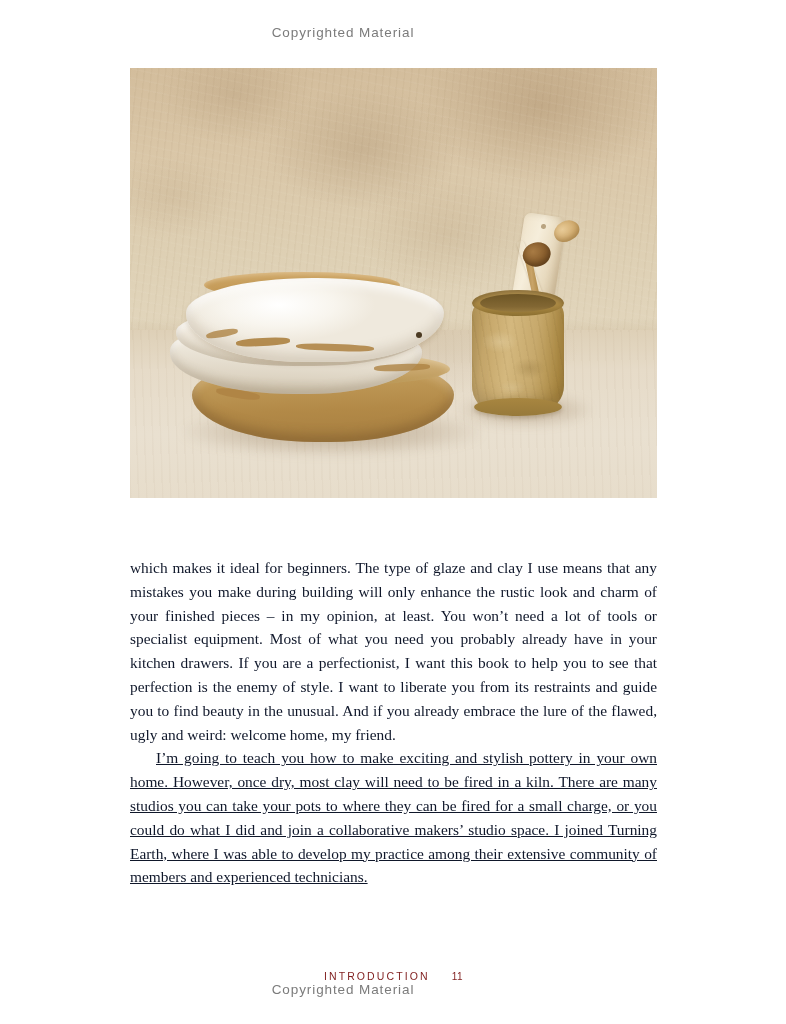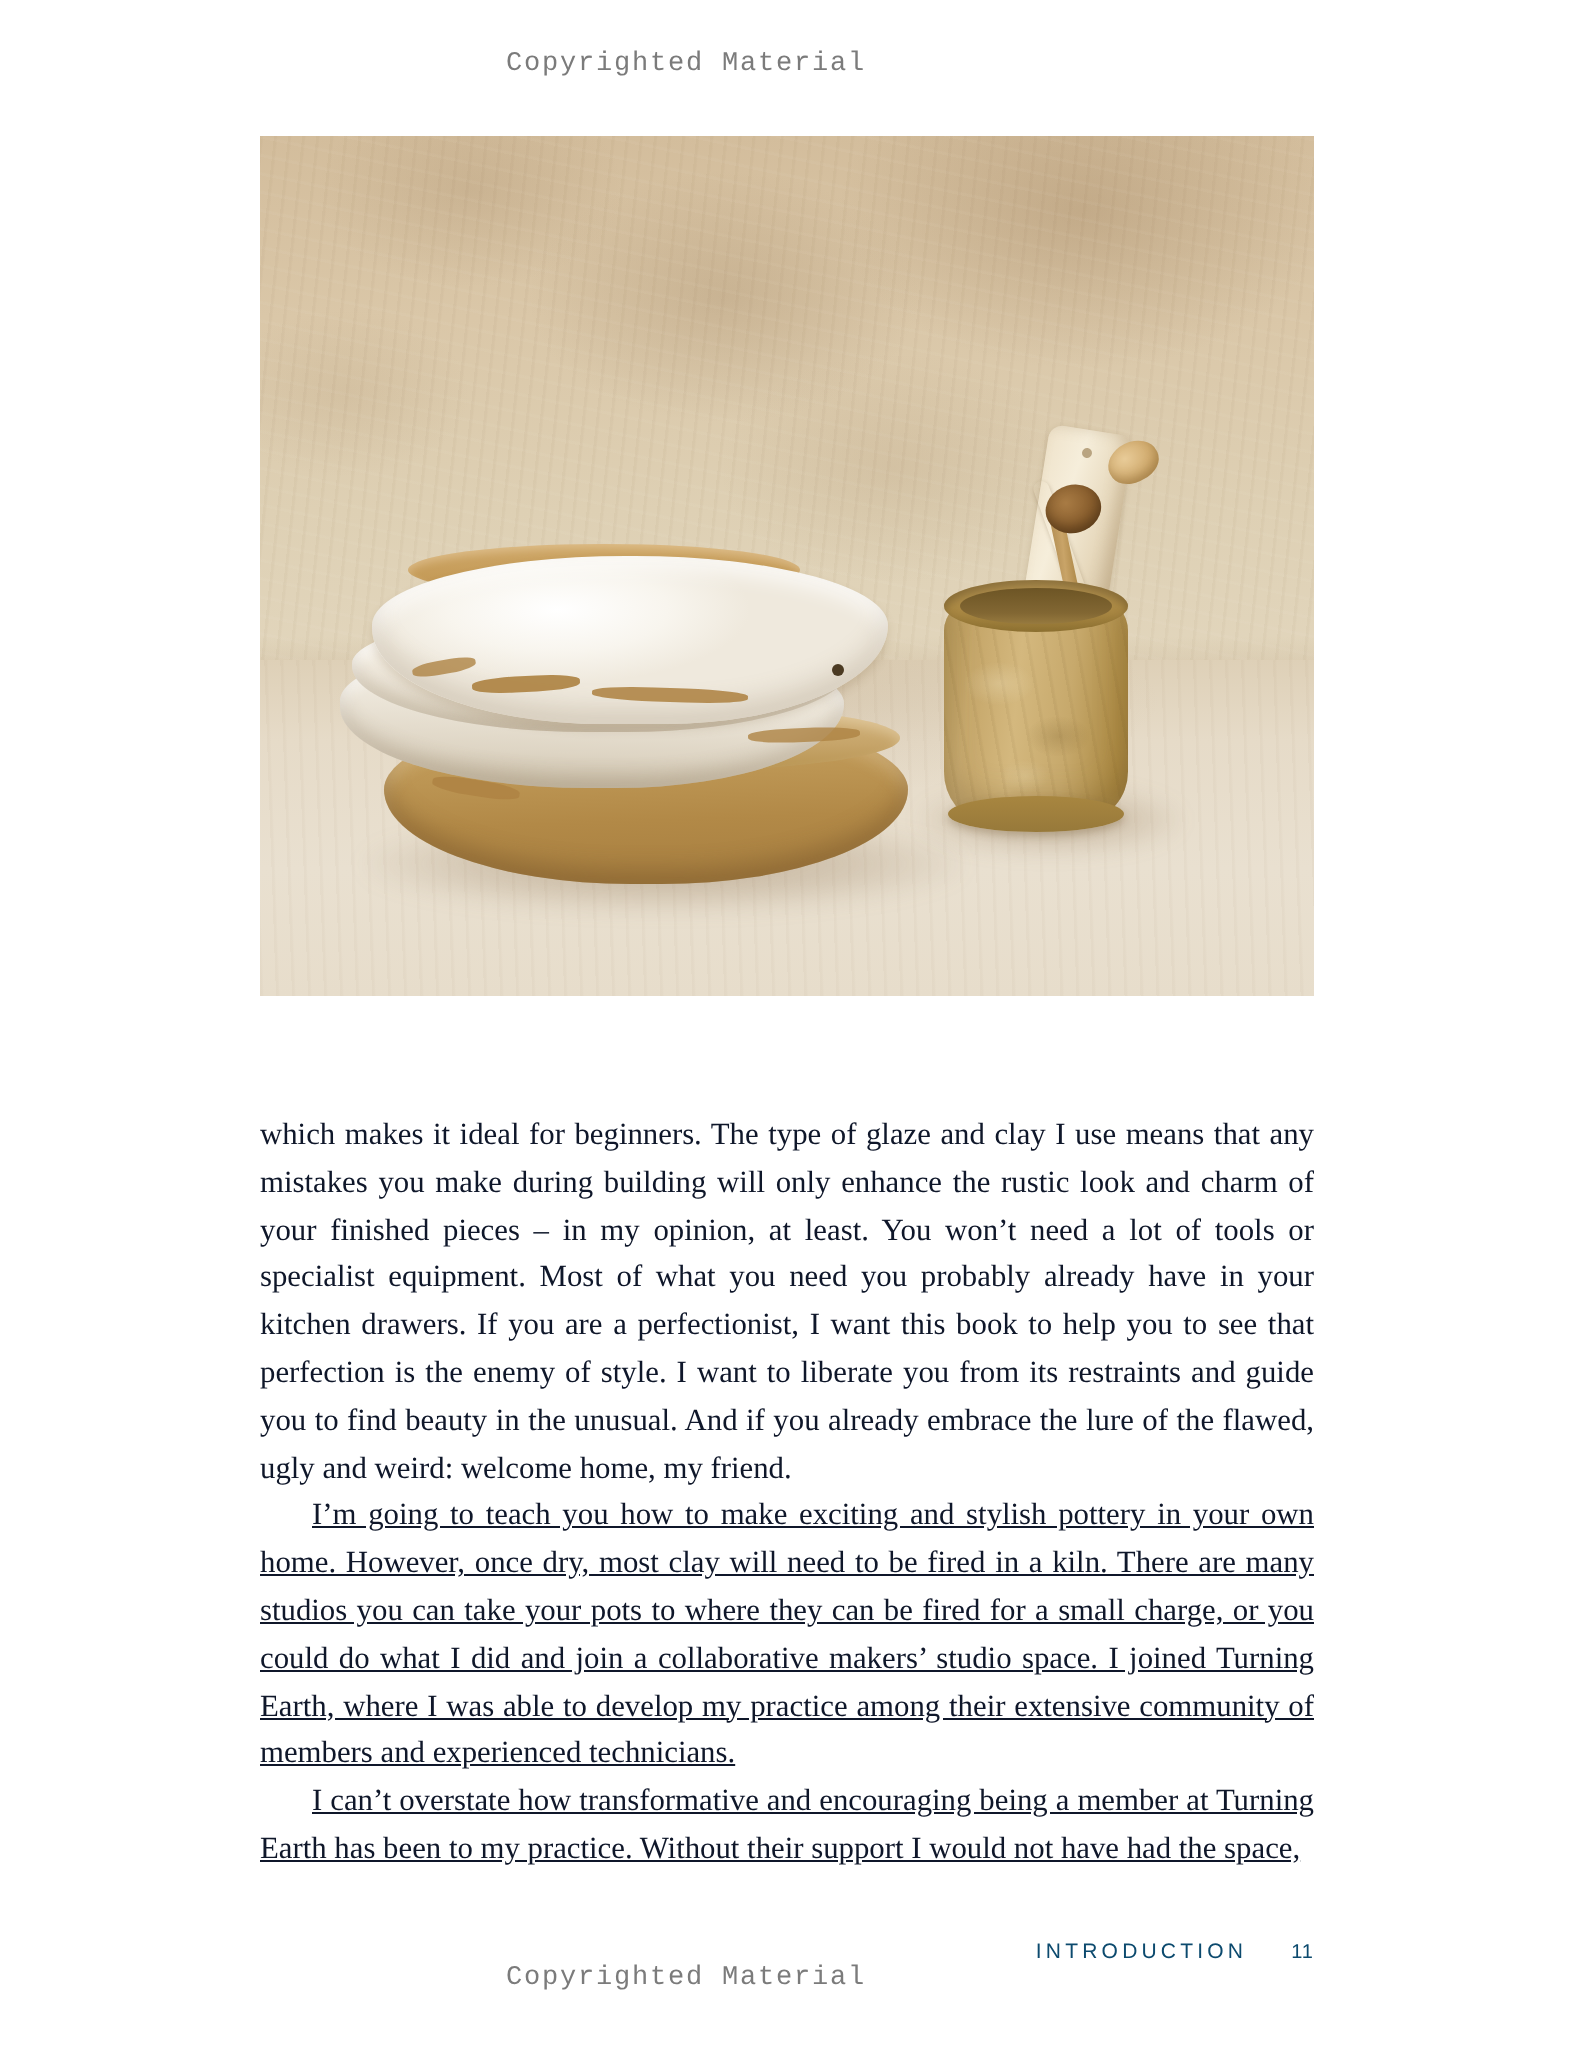--- a/index.html
+++ b/index.html
@@ -15,21 +15,21 @@
     font-family: "Liberation Serif", "DejaVu Serif", serif;
     color: #1a1a1a;
   }
 
   
   .watermark {
     position: absolute;
     left: 0;
     width: 686px;
     text-align: center;
-    font-family: Liberation Mono, monospace;
+    font-family: Liberation Sans, sans-serif;
     font-size: 13.5px;
     letter-spacing: 0.9px;
     color: #7b7b7b;
     white-space: nowrap;
   }
   .watermark-top { top: 25px; }
   .watermark-bottom { top: 982px; }
 
   
   .photo-frame {
@@ -284,24 +284,24 @@
   }
   .body-par + .body-par { text-indent: 26px; text-decoration: underline; }
 
   
   .footer-run {
     position: absolute;
     top: 970px;
     left: 130px;
     width: 527px;
     display: flex;
-    justify-content: flex-end;
+    justify-content: center;
     align-items: baseline;
     font-family: "Liberation Sans", "DejaVu Sans", sans-serif;
-    color: #0c4a6e;
+    color: #7f1d1d;
   }
   .footer-section {
     font-size: 10.5px;
     letter-spacing: 2.1px;
   }
   .footer-page {
     font-size: 10px;
     letter-spacing: 0.5px;
     margin-left: 22px;
   }
@@ -353,21 +353,20 @@
     <div class="cup-rim"></div>
     <div class="cup-inner"></div>
     <div class="cup-foot"></div>
 
   </div>
 </div>
 
 <div class="text-column">
   <p class="body-par">which makes it ideal for beginners. The type of glaze and clay I use means that any mistakes you make during building will only enhance the rustic look and charm of your finished pieces – in my opinion, at least. You won’t need a lot of tools or specialist equipment. Most of what you need you probably already have in your kitchen drawers. If you are a perfectionist, I want this book to help you to see that perfection is the enemy of style. I want to liberate you from its restraints and guide you to find beauty in the unusual. And if you already embrace the lure of the flawed, ugly and weird: welcome home, my friend.</p>
   <p class="body-par">I’m going to teach you how to make exciting and stylish pottery in your own home. However, once dry, most clay will need to be fired in a kiln. There are many studios you can take your pots to where they can be fired for a small charge, or you could do what I did and join a collaborative makers’ studio space. I joined Turning Earth, where I was able to develop my practice among their extensive community of members and experienced technicians.</p>
-  <p class="body-par">I can’t overstate how transformative and encouraging being a member at Turning Earth has been to my practice. Without their support I would not have had the space,</p>
 </div>
 
 <div class="footer-run">
   <span class="footer-section">INTRODUCTION</span>
   <span class="footer-page">11</span>
 </div>
 
 <div class="watermark watermark-bottom">Copyrighted Material</div>
 
 </body></html>

